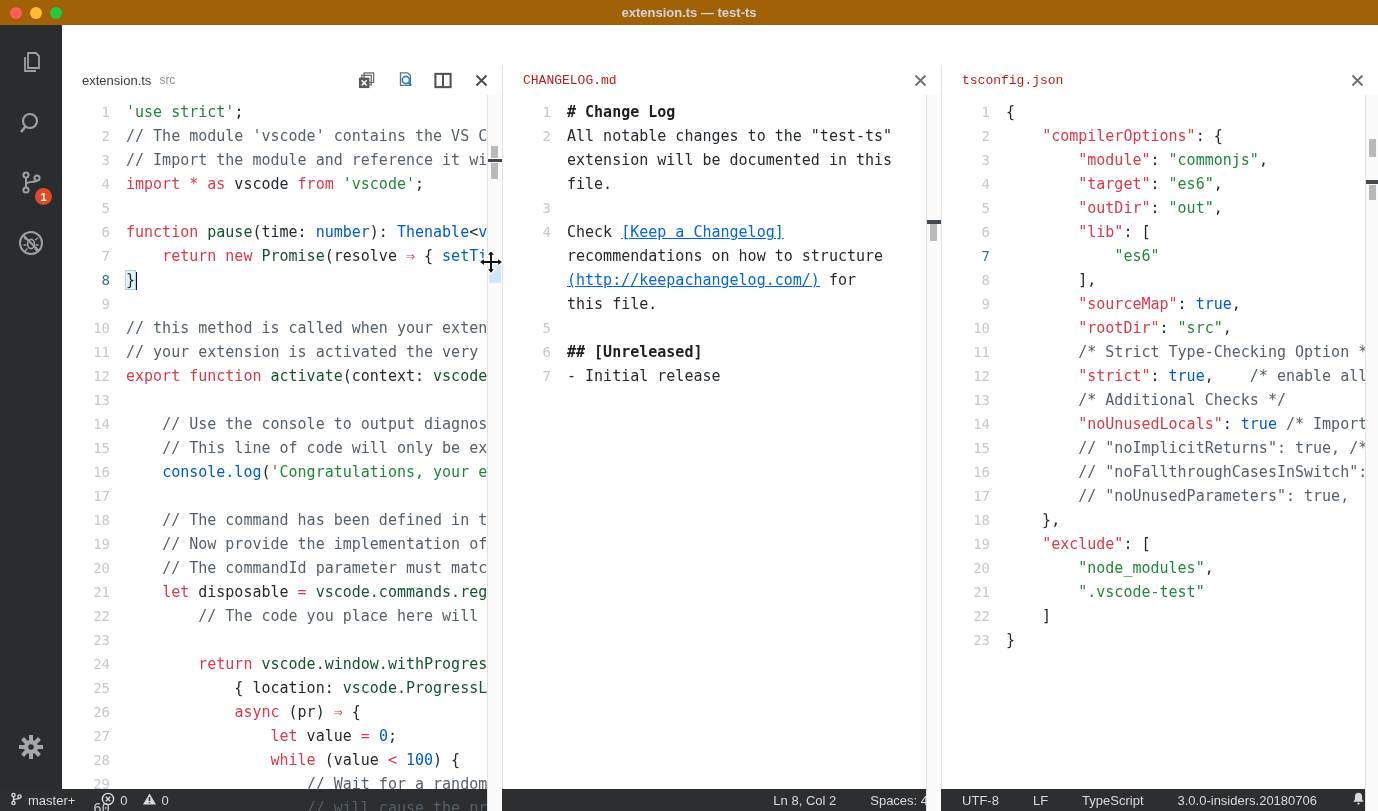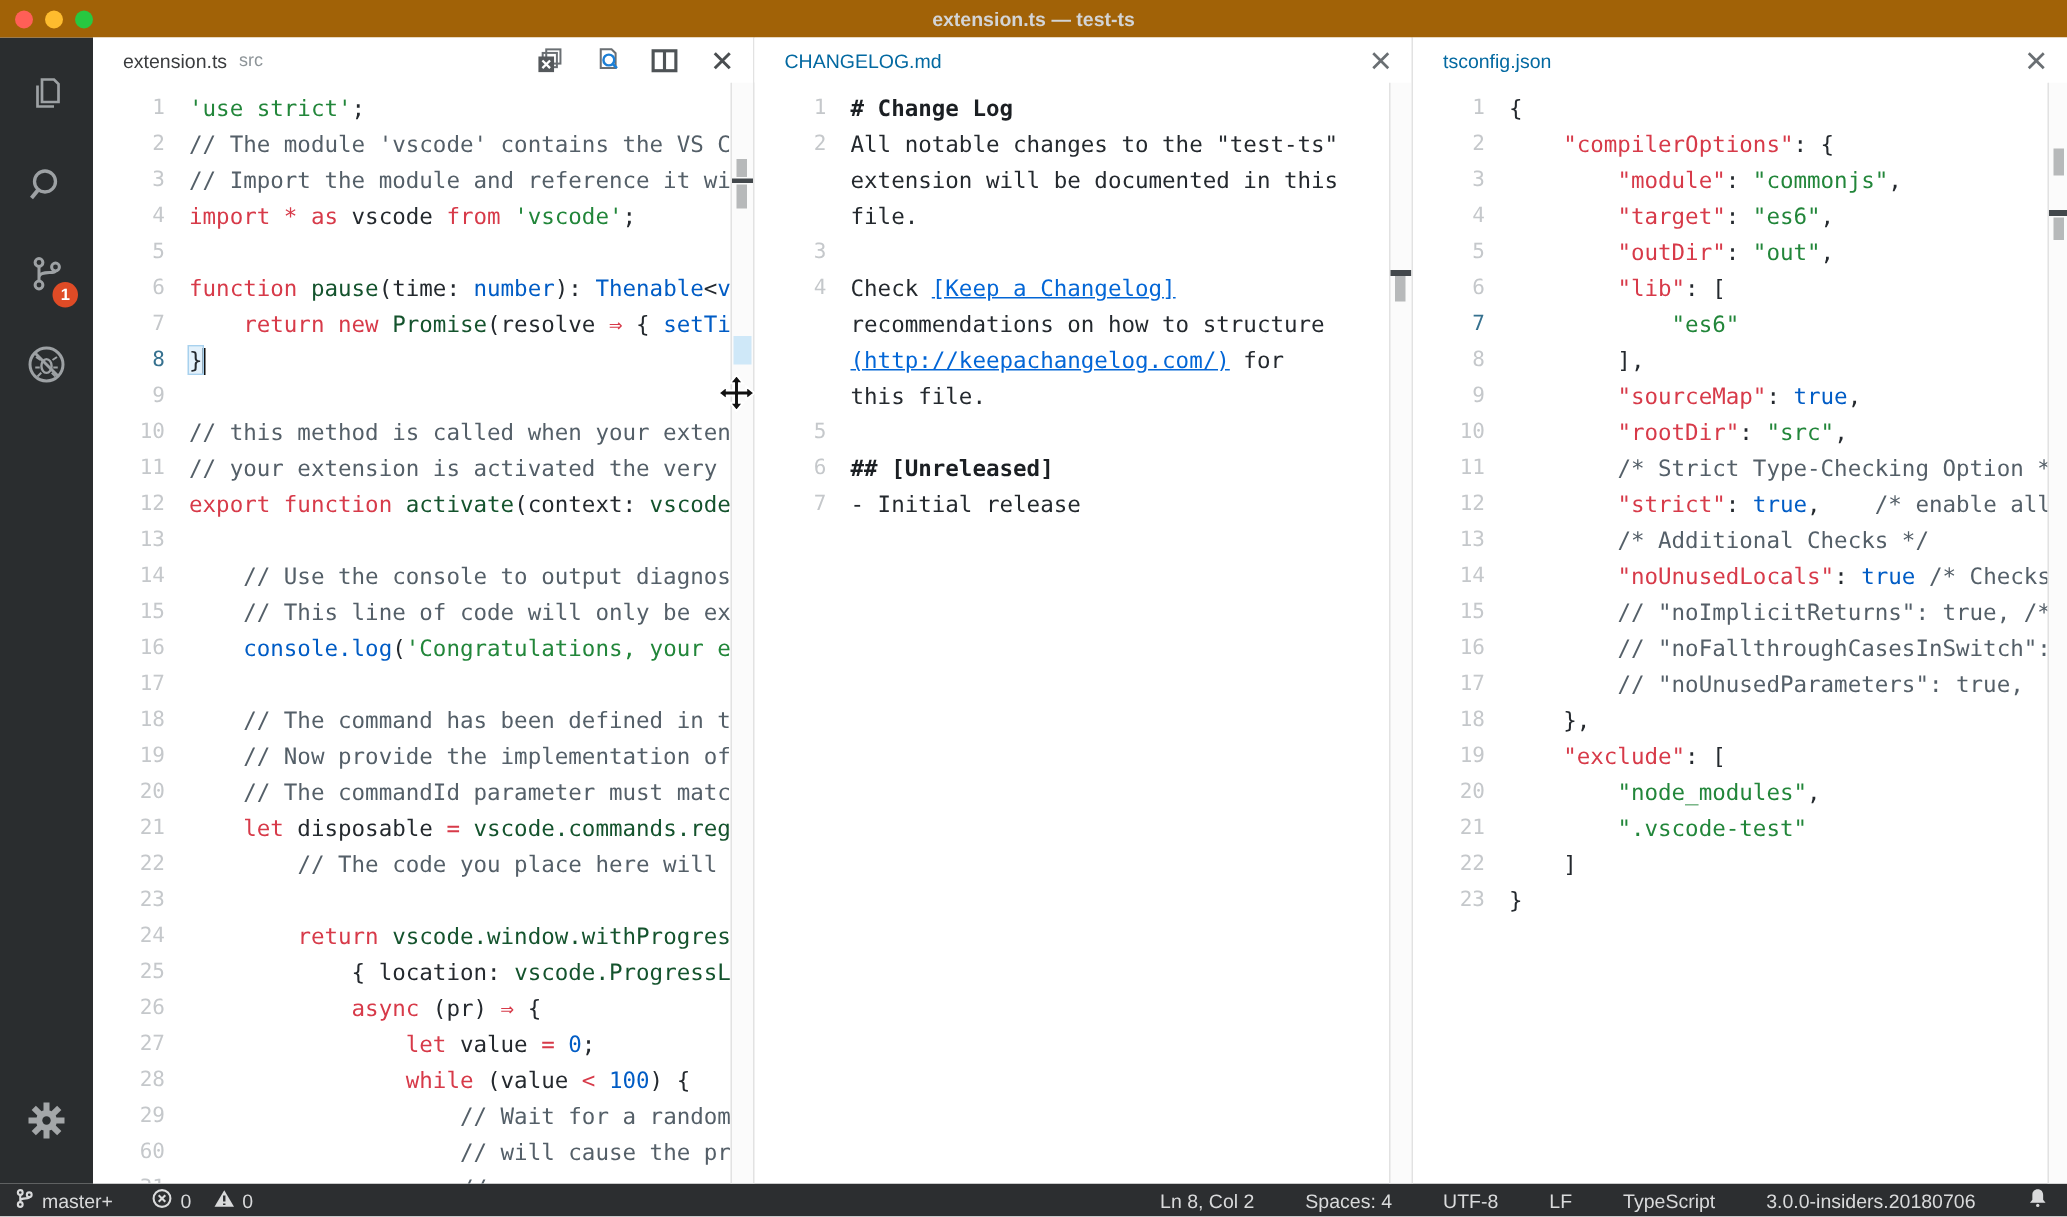--- a/index.html
+++ b/index.html
@@ -20,29 +20,29 @@
   
   .activitybar { width:62px; background:#2a2d2f; display:flex; flex-direction:column; align-items:center; padding-top:14px; }
   .ab-item { width:46px; height:52px; display:flex; align-items:center; justify-content:center; position:relative; margin-bottom:8px; cursor:pointer; }
   .ab-item svg { stroke:#9da1a4; fill:none; stroke-width:1.8; }
   .ab-badge { position:absolute; right:2px; bottom:6px; min-width:17px; height:17px; border-radius:50%;
               background:#df4b26; color:#fff; font-size:11px; font-weight:bold; display:flex; align-items:center; justify-content:center; }
   .ab-spacer { flex:1; }
   .ab-bottom { margin-bottom:14px; }
 
   
-  .editors { flex:1; display:flex; background:#fff; }
+  .editors { flex:1; display:flex; background:#fff;margin-top:40px; }
   .pane { position:relative; height:100%; }
   .pane1 { width:440px; }
   .pane2 { width:439px; border-left:1px solid #e2e2e2; }
   .pane3 { flex:1; border-left:1px solid #e2e2e2; }
 
   .pane-header { height:30px; display:flex; align-items:center; padding:0 12px 0 20px; background:#fff; }
   .tab-label { font-size:13px; color:#3a3c3e; white-space:nowrap; }
-  .pane2 .tab-label, .pane3 .tab-label { color:#0369a1; }
+  .pane2 .tab-label, .pane3 .tab-label { color:#b91c1c;font-family:Liberation Mono, monospace; }
   .tab-desc { font-size:12px; color:#8d9498; margin-left:8px; }
   .header-actions { margin-left:auto; display:flex; align-items:center; gap:20px; }
   .header-actions .act { width:18px; height:18px; display:flex; align-items:center; justify-content:center; cursor:pointer; }
 
   .pane-body { position:relative; height:734px; overflow:hidden; padding-top:5px; }
 
   .code-line { display:flex; height:24px; line-height:24px;
                font-family:"DejaVu Sans Mono", monospace; font-size:15px; white-space:pre; }
   .ln { flex:0 0 48px; text-align:right; color:#c5c8cb; font-size:14px; }
   .ln.active { color:#36718f; }
@@ -285,21 +285,21 @@
             <div class="code-line"><span class="ln">4</span><span class="code-text"><span class="tok-p">        </span><span class="tok-r">"target"</span><span class="tok-p">: </span><span class="tok-s">"es6"</span><span class="tok-p">,</span></span></div>
             <div class="code-line"><span class="ln">5</span><span class="code-text"><span class="tok-p">        </span><span class="tok-r">"outDir"</span><span class="tok-p">: </span><span class="tok-s">"out"</span><span class="tok-p">,</span></span></div>
             <div class="code-line"><span class="ln">6</span><span class="code-text"><span class="tok-p">        </span><span class="tok-r">"lib"</span><span class="tok-p">: [</span></span></div>
             <div class="code-line"><span class="ln active">7</span><span class="code-text"><span class="tok-p">            </span><span class="tok-s">"es6"</span></span></div>
             <div class="code-line"><span class="ln">8</span><span class="code-text"><span class="tok-p">        ],</span></span></div>
             <div class="code-line"><span class="ln">9</span><span class="code-text"><span class="tok-p">        </span><span class="tok-r">"sourceMap"</span><span class="tok-p">: </span><span class="tok-t">true</span><span class="tok-p">,</span></span></div>
             <div class="code-line"><span class="ln">10</span><span class="code-text"><span class="tok-p">        </span><span class="tok-r">"rootDir"</span><span class="tok-p">: </span><span class="tok-s">"src"</span><span class="tok-p">,</span></span></div>
             <div class="code-line"><span class="ln">11</span><span class="code-text"><span class="tok-p">        </span><span class="tok-c">/* Strict Type-Checking Option *</span></span></div>
             <div class="code-line"><span class="ln">12</span><span class="code-text"><span class="tok-p">        </span><span class="tok-r">"strict"</span><span class="tok-p">: </span><span class="tok-t">true</span><span class="tok-p">,    </span><span class="tok-c">/* enable all</span></span></div>
             <div class="code-line"><span class="ln">13</span><span class="code-text"><span class="tok-p">        </span><span class="tok-c">/* Additional Checks */</span></span></div>
-            <div class="code-line"><span class="ln">14</span><span class="code-text"><span class="tok-p">        </span><span class="tok-r">"noUnusedLocals"</span><span class="tok-p">: </span><span class="tok-t">true</span><span class="tok-p"> </span><span class="tok-c">/* Checks</span></span></div>
+            <div class="code-line"><span class="ln">14</span><span class="code-text"><span class="tok-p">        </span><span class="tok-r">"noUnusedLocals"</span><span class="tok-p">: </span><span class="tok-t">true</span><span class="tok-p"> </span><span class="tok-c">/* Import</span></span></div>
             <div class="code-line"><span class="ln">15</span><span class="code-text"><span class="tok-p">        </span><span class="tok-c">// "noImplicitReturns": true, /*</span></span></div>
             <div class="code-line"><span class="ln">16</span><span class="code-text"><span class="tok-p">        </span><span class="tok-c">// "noFallthroughCasesInSwitch":</span></span></div>
             <div class="code-line"><span class="ln">17</span><span class="code-text"><span class="tok-p">        </span><span class="tok-c">// "noUnusedParameters": true,</span></span></div>
             <div class="code-line"><span class="ln">18</span><span class="code-text"><span class="tok-p">    },</span></span></div>
             <div class="code-line"><span class="ln">19</span><span class="code-text"><span class="tok-p">    </span><span class="tok-r">"exclude"</span><span class="tok-p">: [</span></span></div>
             <div class="code-line"><span class="ln">20</span><span class="code-text"><span class="tok-p">        </span><span class="tok-s">"node_modules"</span><span class="tok-p">,</span></span></div>
             <div class="code-line"><span class="ln">21</span><span class="code-text"><span class="tok-p">        </span><span class="tok-s">".vscode-test"</span></span></div>
             <div class="code-line"><span class="ln">22</span><span class="code-text"><span class="tok-p">    ]</span></span></div>
             <div class="code-line"><span class="ln">23</span><span class="code-text"><span class="tok-p">}</span></span></div>
           </div>

